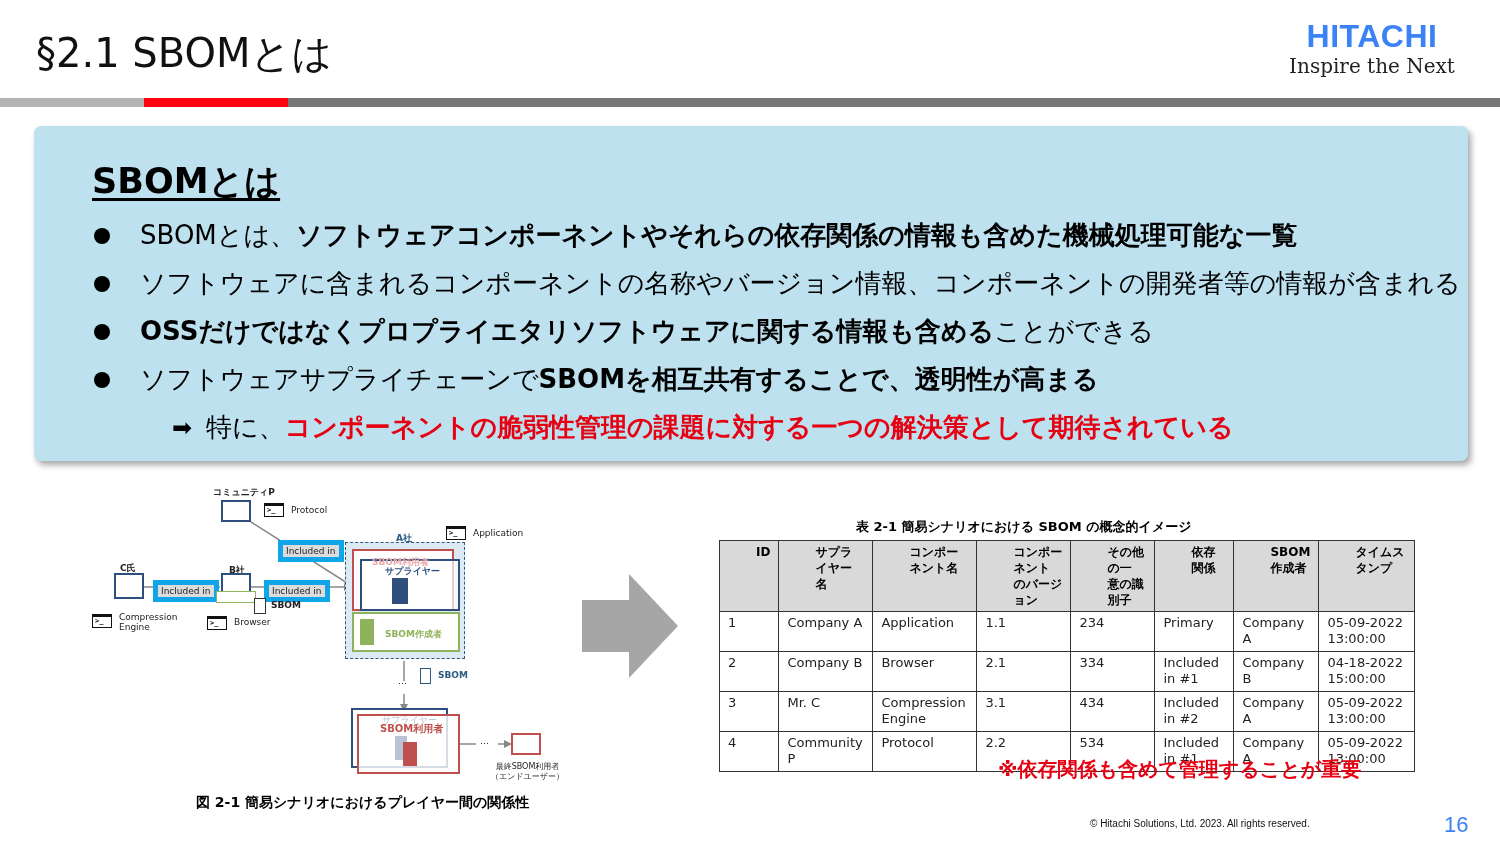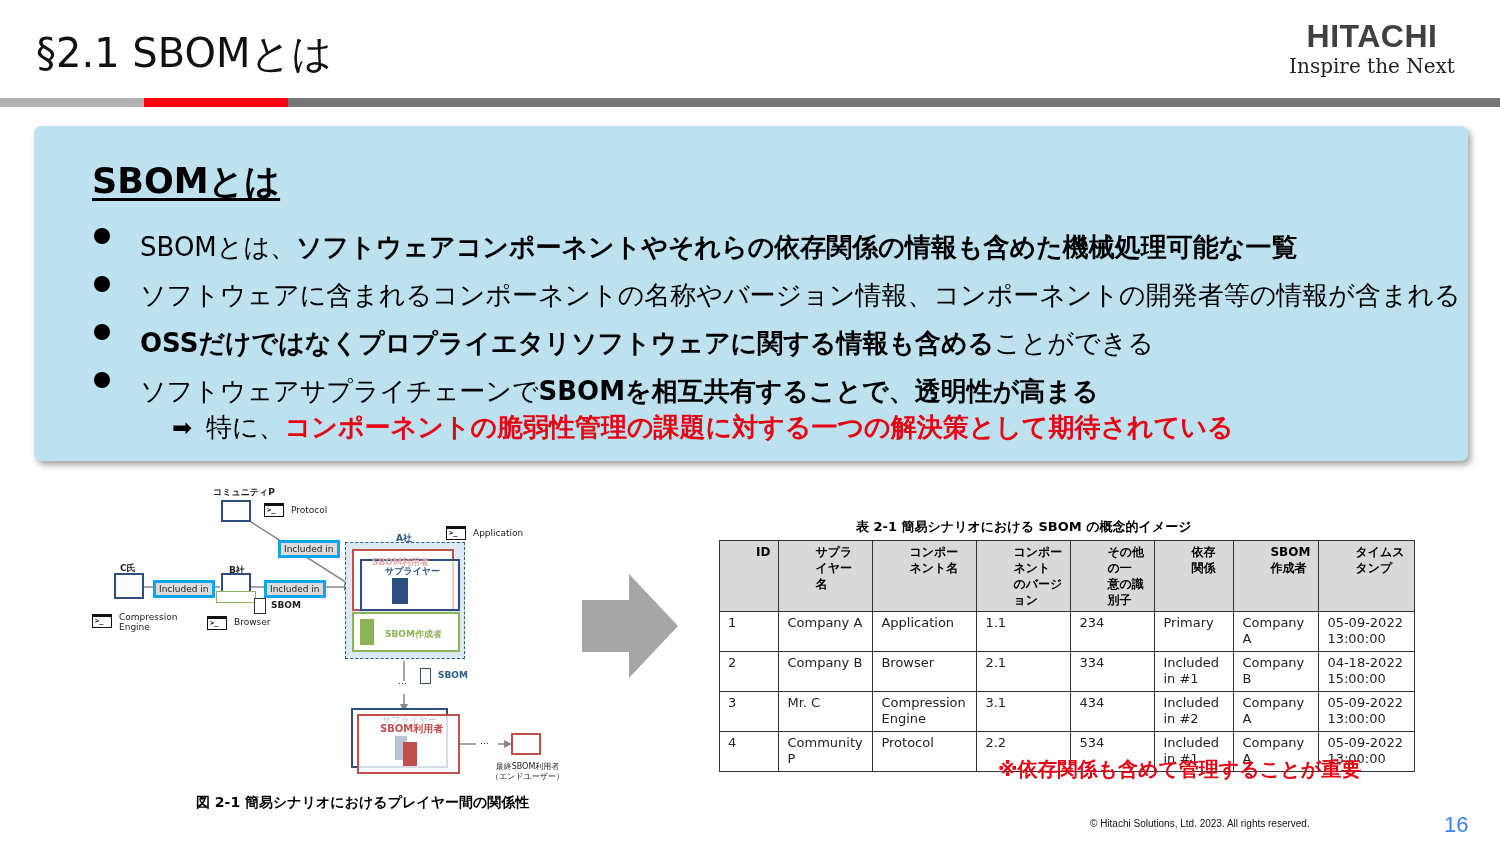--- a/index.html
+++ b/index.html
@@ -1,45 +1,45 @@
 <!DOCTYPE html>
 <html><head>
 <meta charset="utf-8">
 <style>
   * { box-sizing: border-box; margin: 0; padding: 0; }
   html, body { width: 1500px; height: 844px; background: #ffffff; overflow: hidden; }
   body { position: relative; font-family: "DejaVu Sans", "Liberation Sans", sans-serif; color: #000; }
 
   .title { position: absolute; left: 36px; top: 26px; font-size: 40px; font-weight: 400; letter-spacing: 0px; color: #111; font-family: "DejaVu Sans", sans-serif; }
   .logo { position: absolute; left: 1272px; top: 20px; width: 200px; text-align: center; }
-  .logo-main { font-family: "Liberation Sans", sans-serif; font-weight: 700; font-size: 32px; letter-spacing: 0.5px; color: #404040; line-height: 32px; }
+  .logo-main { font-family: "Liberation Sans", sans-serif; font-weight: 700; font-size: 32px; letter-spacing: 0.5px; color: #3b82f6; line-height: 32px; }
   .logo-sub { font-family: "DejaVu Serif", serif; font-size: 20px; color: #222; line-height: 24px; margin-top: 2px; }
 
   .rule { position: absolute; top: 98px; height: 9px; }
   .rule.r1 { left: 0; width: 144px; background: #b3b3b3; }
   .rule.r2 { left: 144px; width: 144px; background: #ff0012; }
   .rule.r3 { left: 288px; width: 1212px; background: #777777; }
 
   .panel { position: absolute; left: 34px; top: 126px; width: 1434px; height: 335px; background: #bde1ee; box-shadow: 3px 4px 6px rgba(0,0,0,0.35); border-radius: 7px; }
   .panel-heading { position: absolute; left: 58px; top: 32px; font-size: 35px; font-weight: 700; text-decoration: underline; text-underline-offset: 5px; text-decoration-thickness: 3px; }
   .bullets { position: absolute; left: 60px; top: 94px; }
   .bullet { position: relative; height: 48px; font-size: 26px; line-height: 30px; white-space: nowrap; }
   .bullet .dot { position: absolute; left: 0; top: 8px; width: 16px; height: 16px; border-radius: 50%; background: #000; }
-  .bullet .txt { position: absolute; left: 46px; top: 12px; }
+  .bullet .txt { position: absolute; left: 46px; top: 0; }
   .b { font-weight: 700; }
   .red { color: #e60012; font-weight: 700; }
   .sub { position: absolute; left: 138px; top: 286px; font-size: 26px; white-space: nowrap; line-height: 30px; }
   .sub .arrow { display: inline-block; margin-right: 14px; font-size: 24px; }
 
   
   .diagram { position: absolute; left: 80px; top: 476px; width: 500px; height: 340px; }
   .d-lbl { position: absolute; font-size: 9px; color: #222; white-space: nowrap; }
   .d-lbl.b { font-weight: 700; }
   .box { position: absolute; border: 2px solid #2e4f7e; background: #fff; }
-  .incl { position: absolute; background: #dcdcdc; border: 3px solid #0ea5e9; font-size: 9px; padding: 1px 3px; white-space: nowrap; color: #222; }
+  .incl { position: absolute; background: #dcdcdc; border: 5px solid #0ea5e9; font-size: 9px; padding: 1px 3px; white-space: nowrap; color: #222; }
   .term { position: absolute; width: 20px; height: 14px; border: 1.5px solid #111; border-top-width: 3px; font-size: 7px; line-height: 9px; padding-left: 2px; font-family: "DejaVu Sans Mono", monospace; font-weight: 700; }
   .caption { position: absolute; left: 116px; top: 318px; font-size: 14px; font-weight: 700; white-space: nowrap; }
 
   .big-arrow { position: absolute; left: 582px; top: 574px; }
 
   
   .tbl-title { position: absolute; left: 856px; top: 518px; font-size: 13px; font-weight: 700; white-space: nowrap; }
   table.sbom { position: absolute; left: 719px; top: 540px; border-collapse: collapse; font-size: 13px; }
   table.sbom th, table.sbom td { border: 1.5px solid #333; padding: 3px 8px; vertical-align: top; text-align: left; line-height: 16px; }
   table.sbom th { background: #d9d9d9; font-weight: 700; font-size: 12px; height: 41px; padding-left: 36px; }

